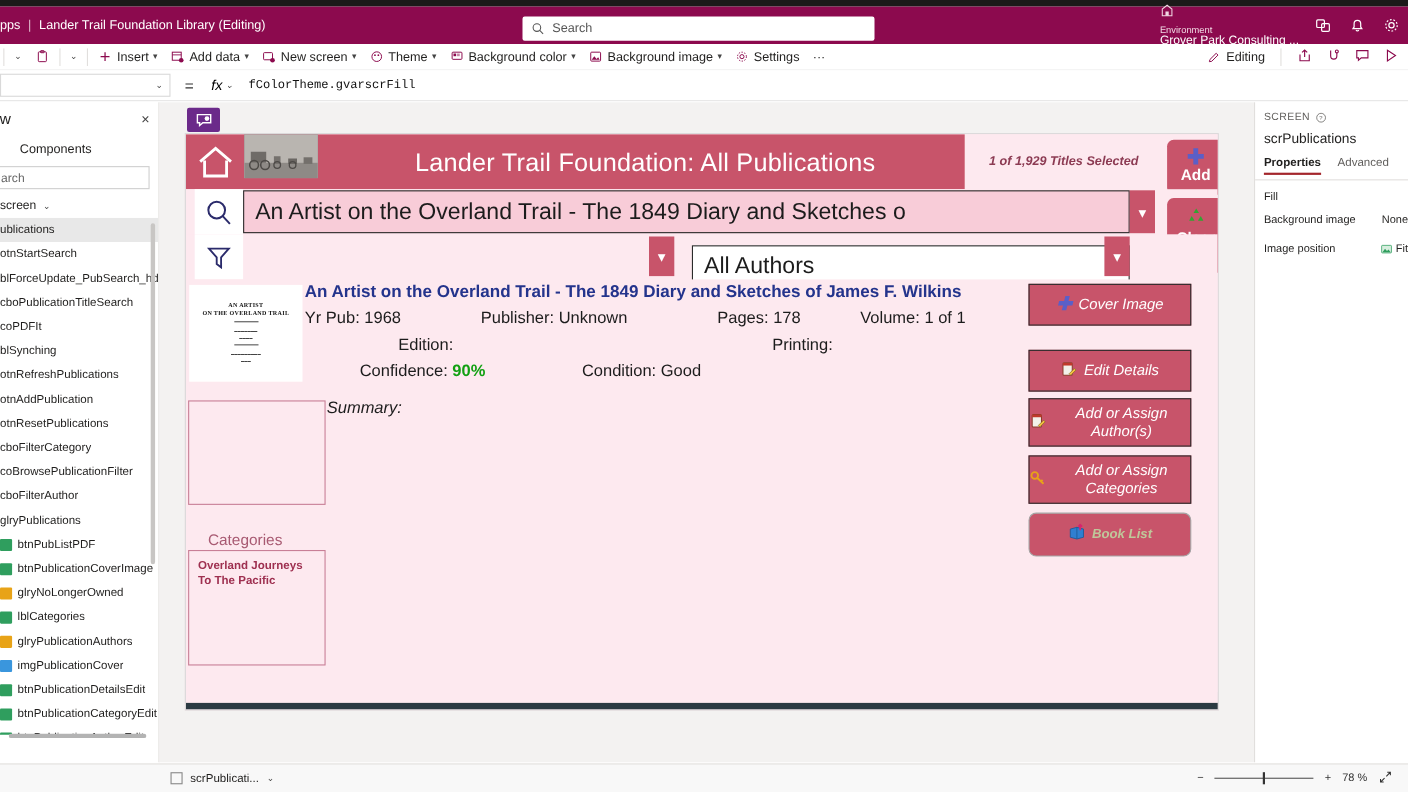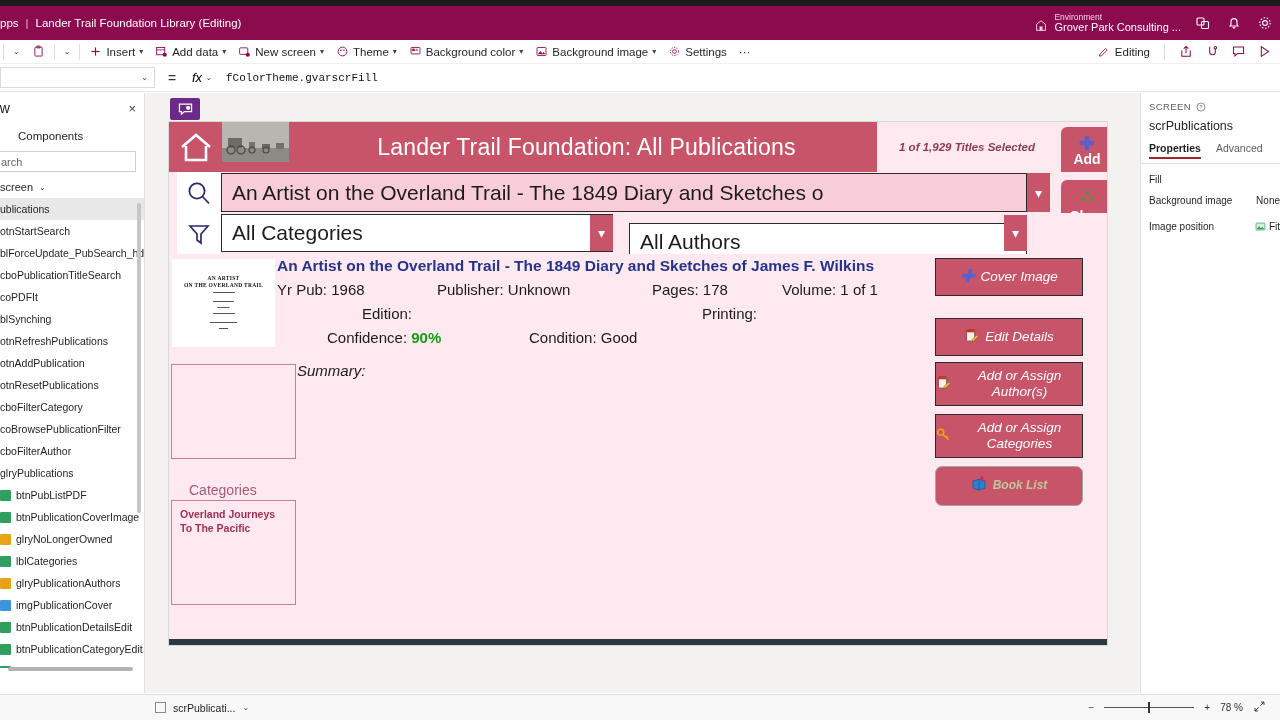--- a/index.html
+++ b/index.html
@@ -28,21 +28,21 @@
   .globalsearch {
     position:absolute; left:475px; top:9px; width:320px; height:22px;
     background:#fff; border-radius:2px; display:flex; align-items:center;
     padding-left:8px; gap:7px;
   }
   .globalsearch .ph { color:#555; font-size:11.5px; }
   .cmd-right {
     position:absolute; right:6px; top:0; height:34px;
     display:flex; align-items:center; gap:13px;
   }
-  .envblock { display:flex; align-items:flex-end; gap:6px; }
+  .envblock { display:flex; align-items:flex-start; gap:6px;flex-direction:column; }
   .envtext { line-height:1.05; }
   .envtext .k { font-size:8.5px; color:#f0d6e2; display:block; }
   .envtext .v { font-size:11px; color:#fff; display:block; }
   .cmd-icon { width:18px; height:18px; display:flex; align-items:center; justify-content:center; cursor:pointer; }
 
   
   .ribbon {
     position:absolute; top:40px; left:0; width:1280px; height:24px;
     background:#ffffff; display:flex; align-items:center;
     font-size:11.5px; color:#201f1e;
@@ -254,20 +254,27 @@
 
   <div class="darkstrip"></div>
 
   <div class="cmdbar">
     <div class="cmd-left">
       <span class="cmd-apps">pps</span>
       <span class="cmd-sep">|</span>
       <span class="cmd-title">Lander Trail Foundation Library (Editing)</span>
     </div>
 
+    <div class="globalsearch">
+      <svg width="12" height="12" viewBox="0 0 16 16">
+        <circle cx="6.8" cy="6.8" r="4.6" fill="none" stroke="#555" stroke-width="1.3"></circle>
+        <line x1="10.2" y1="10.2" x2="14.3" y2="14.3" stroke="#555" stroke-width="1.3"></line>
+      </svg>
+      <span class="ph">Search</span>
+    </div>
 
     <div class="cmd-right">
       <div class="envblock">
         <svg width="14" height="14" viewBox="0 0 16 16">
           <path d="M8 2 L13 6 L13 13 L3 13 L3 6 Z" fill="none" stroke="#f0d6e2" stroke-width="1.1"></path>
           <rect x="6.3" y="8.5" width="3.4" height="4.5" fill="#f0d6e2"></rect>
         </svg>
         <span class="envtext">
           <span class="k">Environment</span>
           <span class="v">Grover Park Consulting ...</span>
@@ -578,21 +585,20 @@
           <span class="t">All</span>
         </div>
       </div>
 
       <div class="filterrow">
         <div class="icobox">
           <svg width="24" height="24" viewBox="0 0 24 24">
             <path d="M3 4 L21 4 L14 12 L14 21 L10 18 L10 12 Z" fill="none" stroke="#2b2b6b" stroke-width="1.7"></path>
           </svg>
         </div>
-        <div class="catfield">All Categories</div>
         <div class="ddarrow" style="left:421px; top:2px; height:36px;">▾</div>
         <div class="authfield">All Authors</div>
         <div class="ddarrow" style="left:835px; top:2px; height:36px;">▾</div>
       </div>
 
       <div class="detail">
         <div class="cover">
           <div class="cov-l1">AN ARTIST</div>
           <div class="cov-l2">ON THE OVERLAND TRAIL</div>
           <div class="cov-rule"></div>

